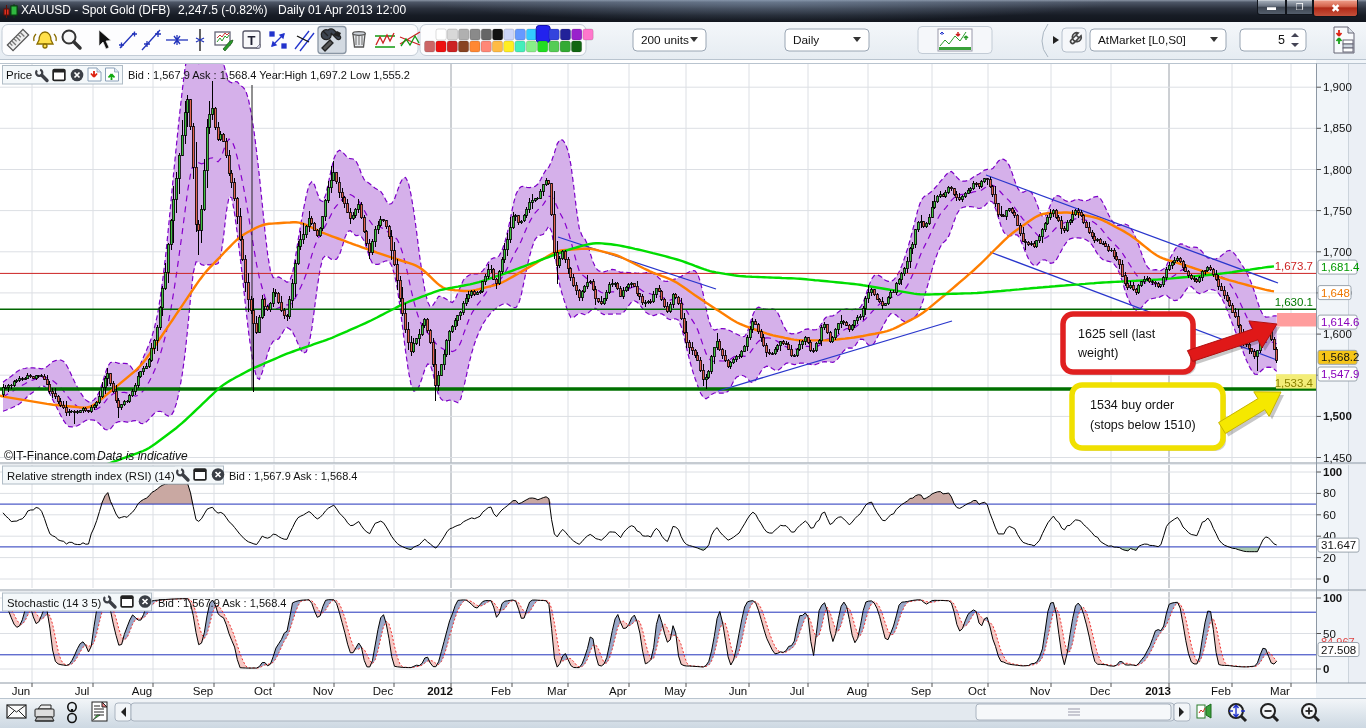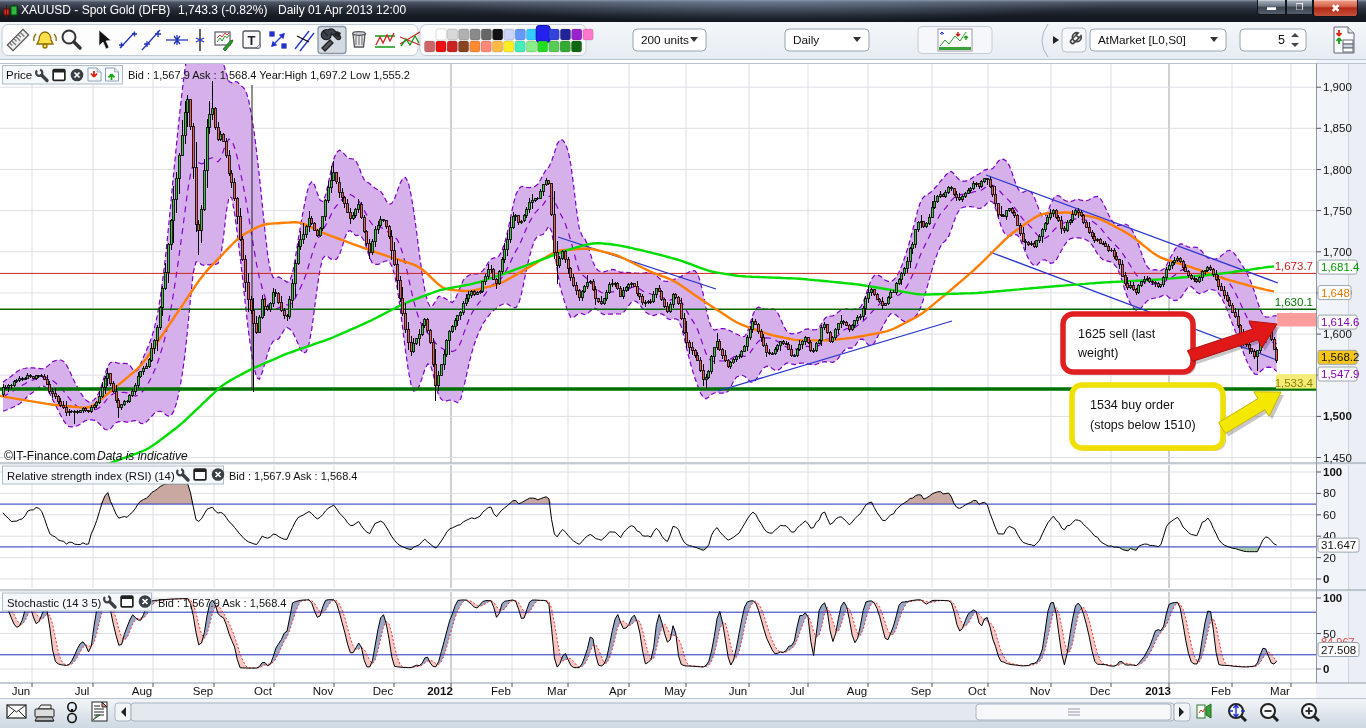--- a/index.html
+++ b/index.html
@@ -27,21 +27,21 @@
 <div id="titlebar">
       <div class="haze"></div>
 <svg style="position:absolute;left:3px;top:3px" width="17" height="16">
  <rect x="1" y="6" width="5" height="6" fill="#e03022" stroke="#601008"></rect>
  <line x1="3.5" y1="2" x2="3.5" y2="15" stroke="#601008"></line>
  <rect x="8" y="3" width="6" height="9" fill="#30b840" stroke="#084010"></rect>
  <line x1="11" y1="1" x2="11" y2="15" stroke="#084010"></line>
  <rect x="8" y="3" width="6" height="9" fill="#30b840" stroke="#084010"></rect>
 </svg>
 <div class="txt" style="left:21px">XAUUSD - Spot Gold (DFB)</div>
-<div class="txt" style="left:178px">1,743.3 (-0.82%)</div>
+<div class="txt" style="left:178px">2,247.5 (-0.82%)</div>
 <div class="txt" style="left:278px">Daily</div>
 <div class="txt" style="left:308px">01 Apr 2013 12:00</div>
 <div id="tbuttons">
         <div class="wbtn mn">▬</div>
         <div class="wbtn mx">❐</div>
         <div class="wbtn cl" style="font-size:11px">✖</div>
       </div>
 </div>
 <div id="toolbar">
       <svg id="tbsvg" style="position:absolute;left:0;top:0" width="1366" height="37" font-family="Liberation Sans,sans-serif">

